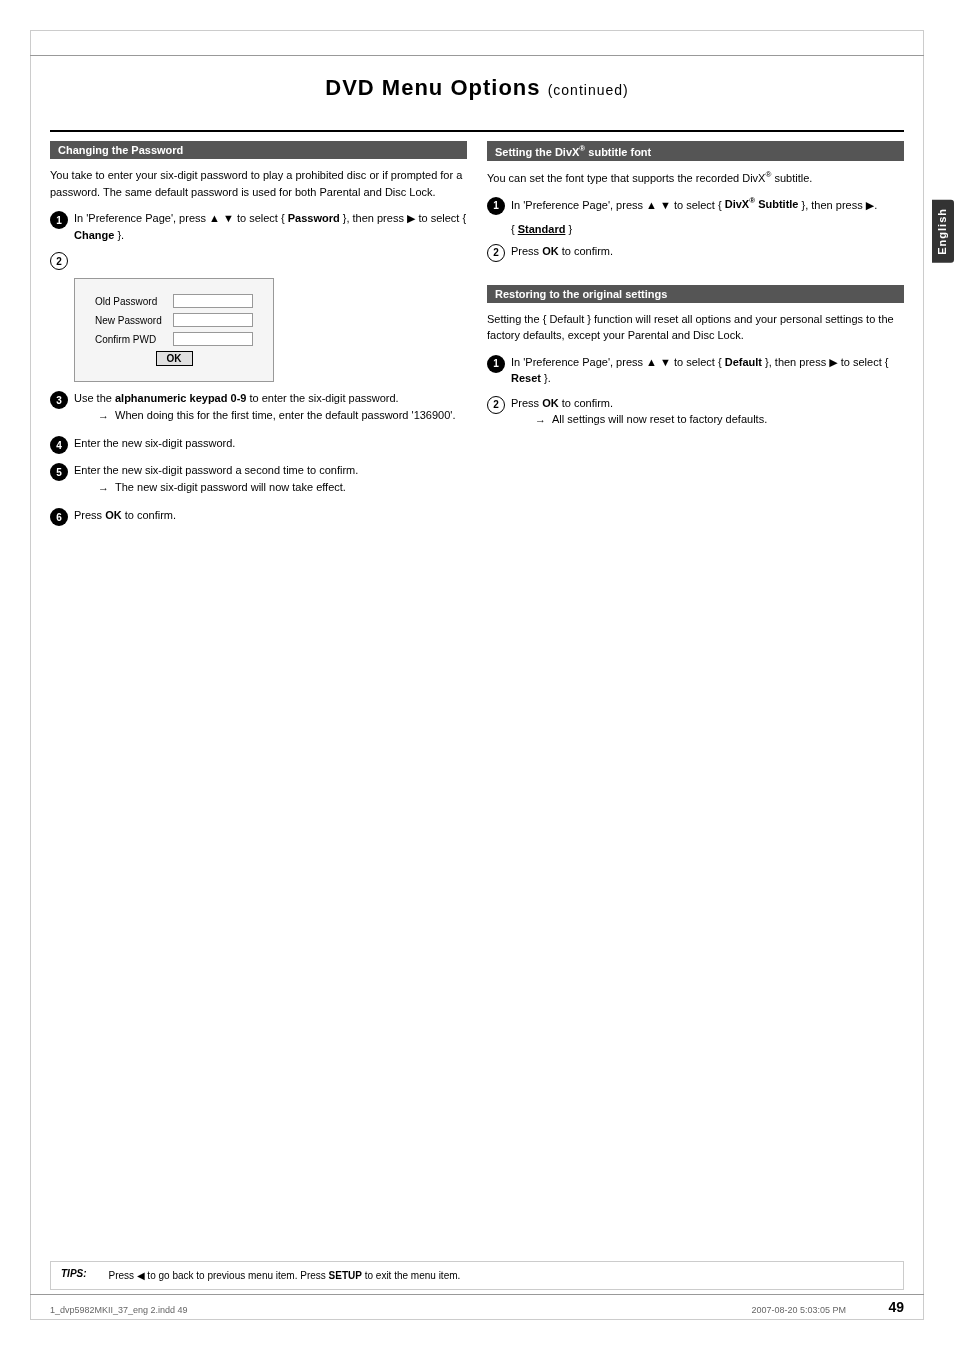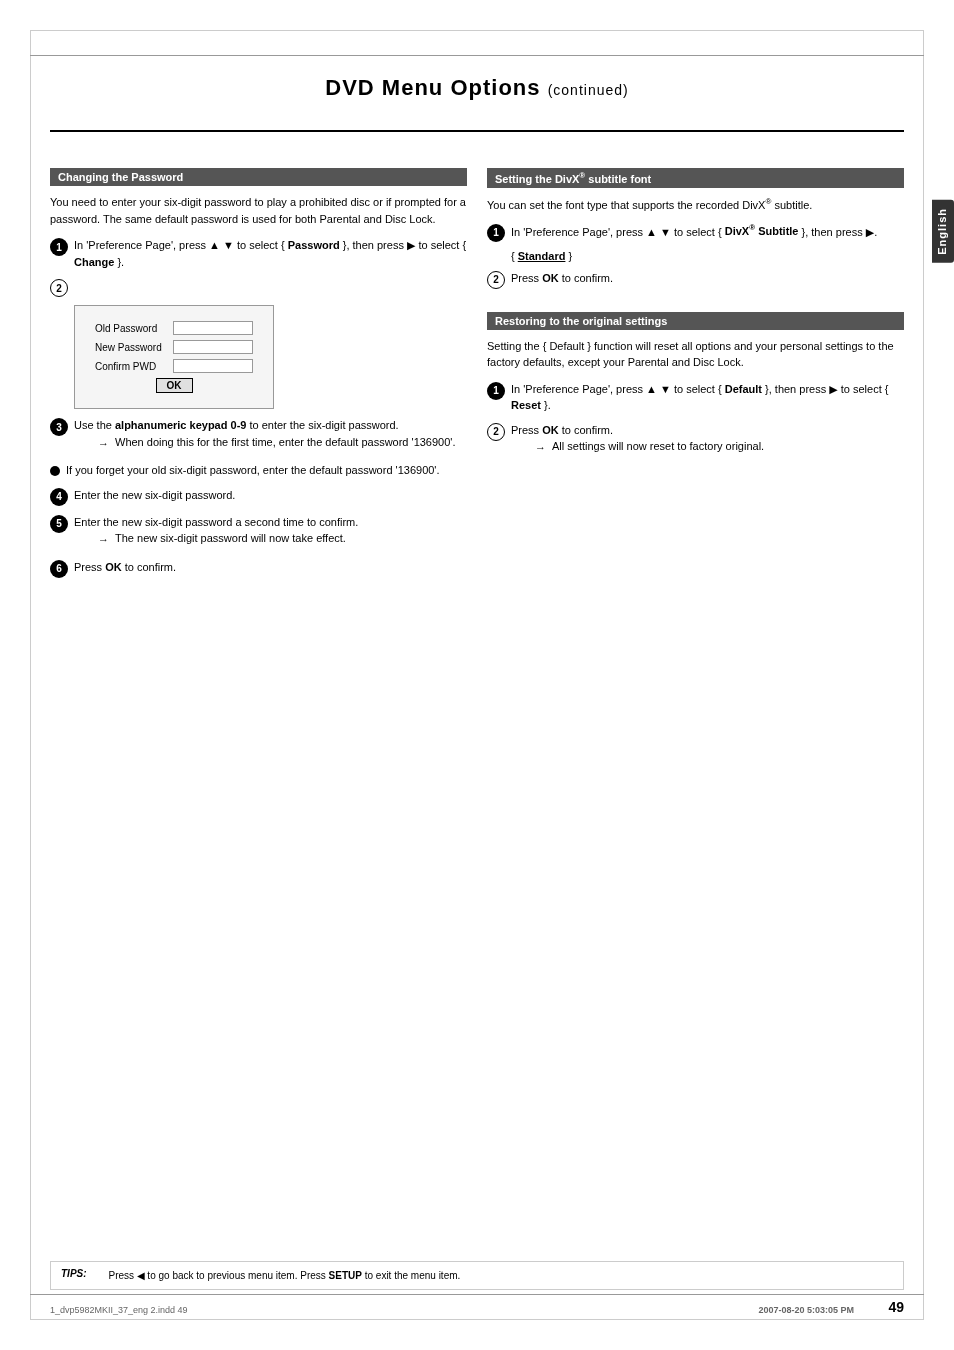--- a/index.html
+++ b/index.html
@@ -66,21 +66,21 @@
 
     .page-title .continued {
       font-size: 14px;
       font-weight: normal;
     }
 
     
     .content-area {
       display: flex;
       gap: 20px;
-      padding: 36px 50px 20px 50px;
+      padding: 9px 50px 20px 50px;
     }
 
     .left-column {
       flex: 1;
       min-width: 0;
     }
 
     .right-column {
       flex: 1;
       min-width: 0;
@@ -244,24 +244,23 @@
       position: absolute;
       bottom: 35px;
       left: 50px;
       font-size: 9px;
       color: #666;
     }
 
     .footer-right {
       position: absolute;
       bottom: 35px;
-      right: 100px;
+      right: 108px;
       font-size: 9px;
       color: #666;
-      font-weight: bold;
     }
 
     .sup-text {
       font-size: 8px;
       vertical-align: super;
     }
   </style>
 </head>
 <body>
 
@@ -275,21 +274,21 @@
   <span>DVD Menu Options</span>
   <span class="continued">(continued)</span>
 </div>
 
 <div class="content-area">
 
   <div class="left-column">
 
     <div class="section-header">Changing the Password</div>
 
-    <div class="section-body">You need to enter your six-digit password to play a prohibited disc or if prompted for a password. The same default password is used for both Parental and Disc Lock.</div>
+    <div class="section-body">You take to enter your six-digit password to play a prohibited disc or if prompted for a password. The same default password is used for both Parental and Disc Lock.</div>
 
     <div class="step-item">
       <div class="step-num-filled">1</div>
       <div class="step-text">
         In 'Preference Page', press ▲ ▼ to select { <strong>Password</strong> }, then press ▶ to select { <strong>Change</strong> }.
       </div>
     </div>
 
     <div class="step-item">
       <div class="step-num">2</div>
@@ -315,24 +314,20 @@
       <div class="step-num-filled">3</div>
       <div class="step-text">
         Use the <strong>alphanumeric keypad 0-9</strong> to enter the six-digit password.
         <div class="arrow-item">
           <span class="arrow-sym">→</span>
           <span>When doing this for the first time, enter the default password '136900'.</span>
         </div>
       </div>
     </div>
 
-    <div class="step-item">
-      <div class="step-dot"></div>
-      <div class="step-text">If you forget your old six-digit password, enter the default password '136900'.</div>
-    </div>
 
     <div class="step-item">
       <div class="step-num-filled">4</div>
       <div class="step-text">Enter the new six-digit password.</div>
     </div>
 
     <div class="step-item">
       <div class="step-num-filled">5</div>
       <div class="step-text">
         Enter the new six-digit password a second time to confirm.
@@ -394,21 +389,21 @@
         In 'Preference Page', press ▲ ▼ to select { <strong>Default</strong> }, then press ▶ to select { <strong>Reset</strong> }.
       </div>
     </div>
 
     <div class="step-item">
       <div class="step-num">2</div>
       <div class="step-text">
         Press <strong>OK</strong> to confirm.
         <div class="arrow-item">
           <span class="arrow-sym">→</span>
-          <span>All settings will now reset to factory original.</span>
+          <span>All settings will now reset to factory defaults.</span>
         </div>
       </div>
     </div>
 
   </div>
 </div>
 
 <div class="tips-section">
   <span class="tips-label">TIPS:</span>
   <div class="tips-content">

